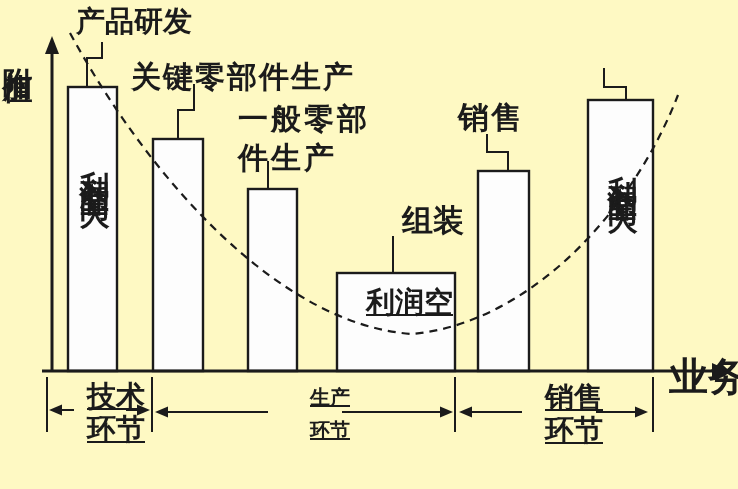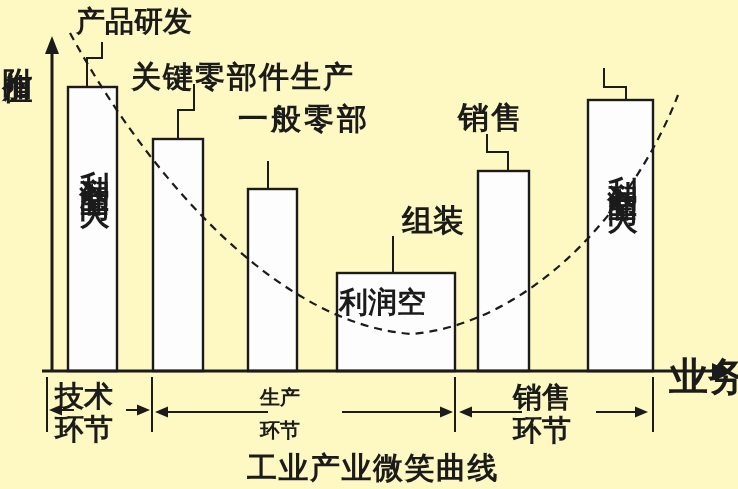--- a/index.html
+++ b/index.html
@@ -15,21 +15,21 @@
     color:#1b1b1b;
     font-weight:600;
     white-space:nowrap;
     line-height:1.08;
   }
   .vert{
     writing-mode:vertical-rl;
     text-orientation:upright;
   }
   .two-line span{display:block;}
-  .center{text-align:left;}
+  .center{text-align:right;text-decoration:underline;}
   svg{position:absolute;left:0;top:0;}
 </style>
 </head>
 <body>
 
 <div class="stage">
 
   <svg width="738" height="489" viewBox="0 0 738 489">
 
     <g fill="#fdfdfd" stroke="#1b1b1b" stroke-width="2.4">
@@ -83,20 +83,21 @@
       <polygon points="648,412 635,406.5 635,417.5"></polygon>
     </g>
   </svg>
 
   <div class="t vert" style="left:1px;top:44px;font-size:30px;letter-spacing:3px;">附加值</div>
 
   <div class="t" style="left:76px;top:6px;font-size:29px;">产品研发</div>
   <div class="t" style="left:131px;top:49px;font-size:30px;letter-spacing:2px;margin-top:12px;">关键零部件生产</div>
   <div class="t two-line" style="left:238px;top:88px;font-size:30px;letter-spacing:3px;line-height:39px;margin-top:11px;">
     <span>一般零部</span>
+    <span>件生产</span>
   </div>
   <div class="t" style="left:362px;top:204px;font-size:31px;margin-left:40px;">组装</div>
   <div class="t" style="left:458px;top:101px;font-size:31px;letter-spacing:2px;">销售</div>
 
   <div class="t vert" style="left:78px;top:146px;font-size:30px;letter-spacing:7px;">利润空间大</div>
   <div class="t two-line center" style="left:339px;top:286px;width:114px;font-size:29px;line-height:33px;">
     <span>利润空</span>
   </div>
   <div class="t vert" style="left:606px;top:151px;font-size:30px;letter-spacing:7px;">利润空间大</div>
 
@@ -110,15 +111,14 @@
   </div>
   <div class="t two-line center" style="left:513px;top:381px;width:90px;font-size:29px;line-height:33px;">
     <span>销售</span>
     <span>环节</span>
   </div>
 
   <div class="t two-line" style="left:669px;top:360px;font-size:39px;line-height:34px;">
     <span>业务</span>
   </div>
 
-  <div class="t" style="left:247px;top:452px;font-size:30px;letter-spacing:1.5px;">工业产业微笑曲线</div>
 
 </div>
 
 </body></html>

